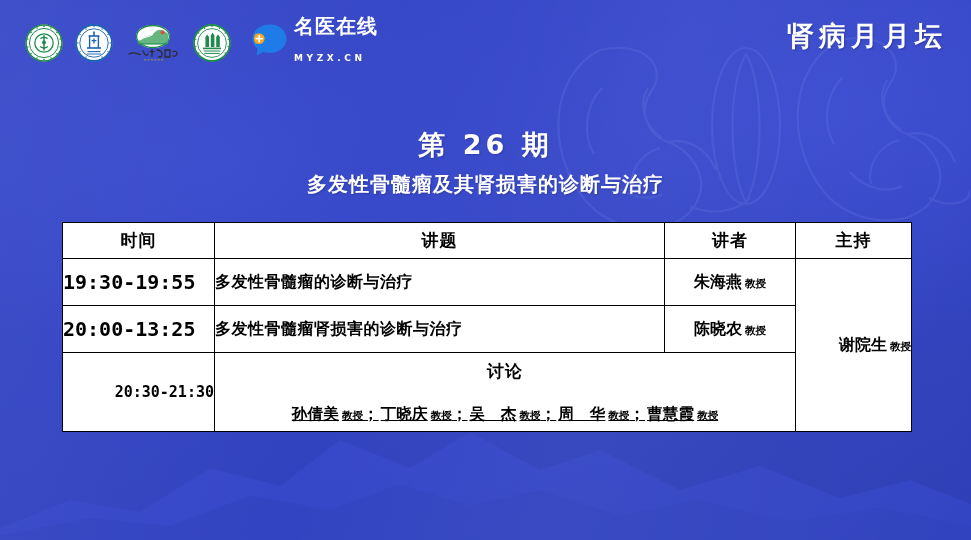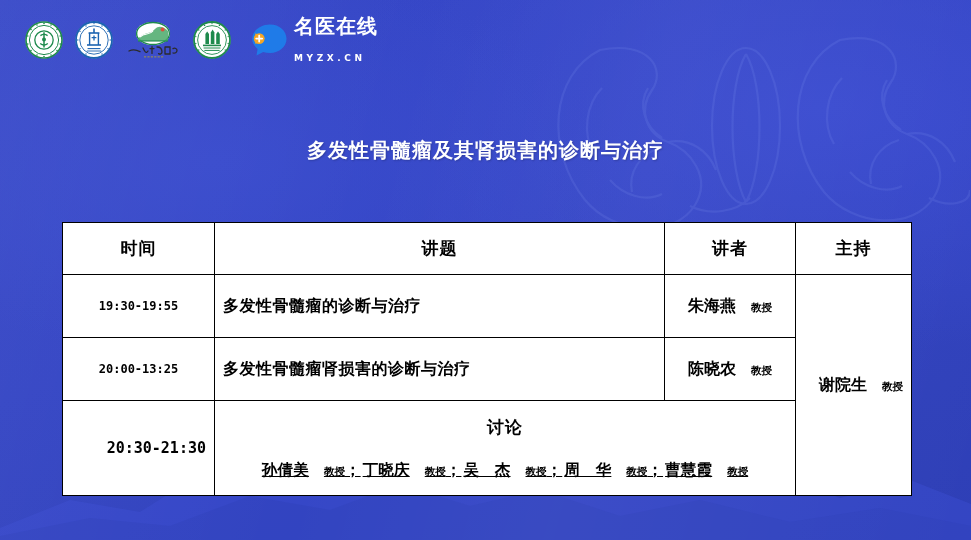--- a/index.html
+++ b/index.html
@@ -58,21 +58,21 @@
     position: absolute;
     left: 0; top: 0;
     width: 971px;
     height: 72px;
   }
   .logo-strip {
     position: absolute;
     left: 24px;
     top: 16px;
     display: flex;
-    align-items: center;
+    align-items: flex-end;
     gap: 10px;
   }
   .seal { width: 40px; height: 40px; display:block; }
   .seal svg { display:block; }
 
   .wide-emblem { width: 58px; height: 40px; display:block; }
   .wide-emblem svg { display:block; }
 
   .myzx {
     display: flex;
@@ -141,38 +141,38 @@
     top: 222px;
     width: 849px;
     border-collapse: collapse;
     background: #ffffff;
     table-layout: fixed;
   }
   .schedule td, .schedule th {
     border: 1px solid #000000;
     color: #000000;
     font-weight: 700;
-    padding: 8px;
+    padding: 0;
     vertical-align: middle;
   }
   .col-time   { width: 152px; }
   .col-topic  { width: 450px; }
   .col-speaker{ width: 131px; }
   .col-host   { width: 116px; }
 
   .schedule thead th {
     height: 35px;
     font-size: 17px;
     text-align: center;
     letter-spacing: 1px;
   }
   .cell-time {
     height: 46px;
-    font-size: 12px;
-    text-align: center;
+    font-size: 20px;
+    text-align: left;
     letter-spacing: 0px;
     font-family: "DejaVu Sans Mono", "Liberation Mono", monospace;
     font-weight: 700;
     margin-top: 48px;
   }
   .cell-topic {
     font-size: 16px;
     text-align: left;
     letter-spacing: .5px;
   }
@@ -180,21 +180,21 @@
     font-size: 16px;
     text-align: center;
   }
   .cell-host {
     font-size: 16px;
     text-align: right;
   }
   .prof {
     font-size: 10.5px;
     font-weight: 700;
-    margin-left: 15px;
+    margin-left: 3px;
     letter-spacing: 0;
   }
 
   
   .disc-row td { height: 78px; }
   .disc-time {
     font-size: 15px;
     text-align: right;
     font-family: "DejaVu Sans Mono", "Liberation Mono", monospace;
     font-weight: 700;
@@ -385,23 +385,25 @@
             <path d="M9.2 12.6 L9.2 18.6 M6.2 15.6 L12.2 15.6" stroke="#ffffff" stroke-width="1.8" stroke-linecap="round"></path>
           </svg>
         </span>
         <span class="myzx-text">
           <span class="myzx-cn">名医在线</span>
           <span class="myzx-en">MYZX.CN</span>
         </span>
       </span>
     </div>
 
+    <div class="brand-title">肾病月月坛</div>
   </div>
 
   <div class="title-block">
+    <div class="issue-line">第 26 期</div>
     <div class="topic-line">多发性骨髓瘤及其肾损害的诊断与治疗</div>
   </div>
 
   <table class="schedule">
     <colgroup>
       <col class="col-time">
         <col class="col-topic">
         <col class="col-speaker">
         <col class="col-host">
     </colgroup>

